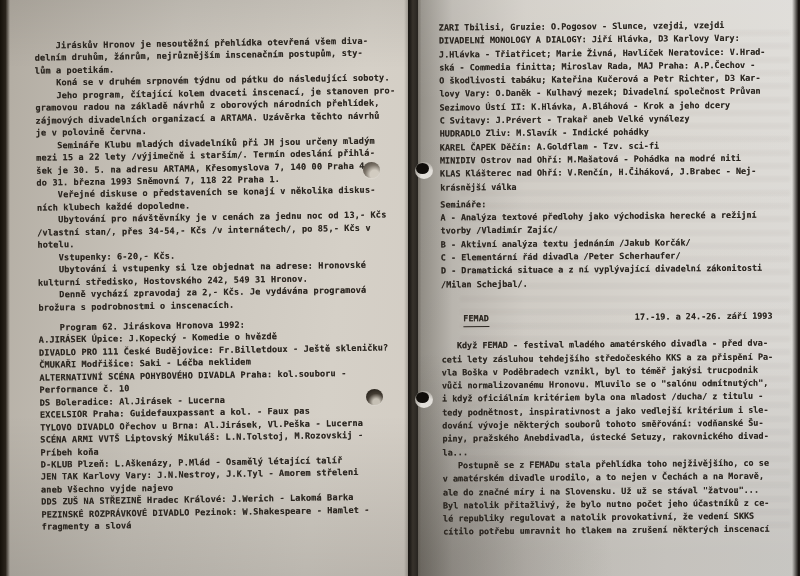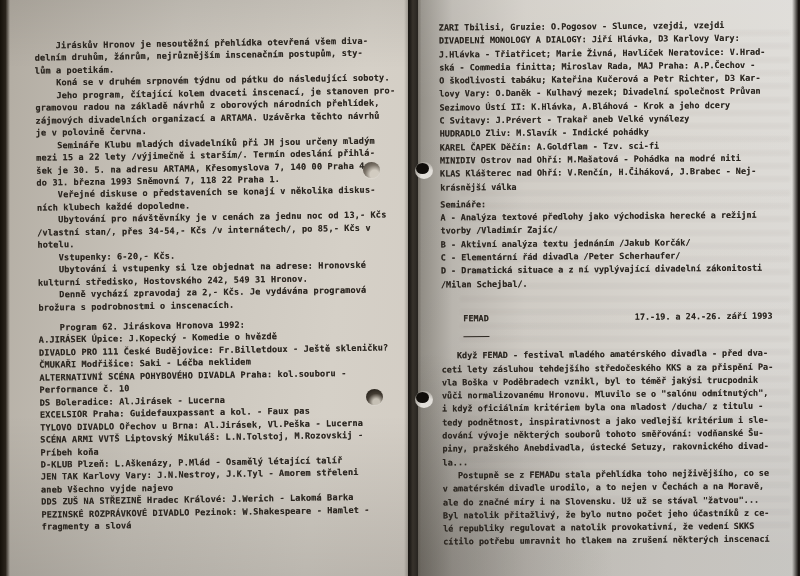--- a/index.html
+++ b/index.html
@@ -63,21 +63,21 @@
     font-size:8.45px;line-height:13.3px;letter-spacing:0.02px;
     transform:rotate(-0.5deg);
   }
   .tline{white-space:pre;text-shadow:0 0 0.5px rgba(43,38,32,0.55);}
   .block-gap8{margin-top:8px;}
   .block-gap4{margin-top:4px;}
   .femad-row{
     display:flex;align-items:baseline;margin-top:21px;margin-bottom:12px;
     white-space:pre;text-shadow:0 0 0.5px rgba(43,38,32,0.55);
   }
-  .femad-title{margin-left:22px;border-bottom:1.6px solid #2b2620;padding-bottom:11px;}
+  .femad-title{margin-left:22px;border-bottom:1.6px solid #2b2620;padding-bottom:1px;}
   .femad-date{margin-left:146px;}
 
   
   .hole{position:absolute;border-radius:50%;z-index:5;}
   .hole-l1{
     left:363px;top:162px;width:17px;height:16px;
     background:radial-gradient(circle at 68% 78%, #d2ccc1 0 26%, #7d756a 55%, #362f27 100%);
     box-shadow:0 1px 1px rgba(230,226,218,0.5);
   }
   .hole-l2{

